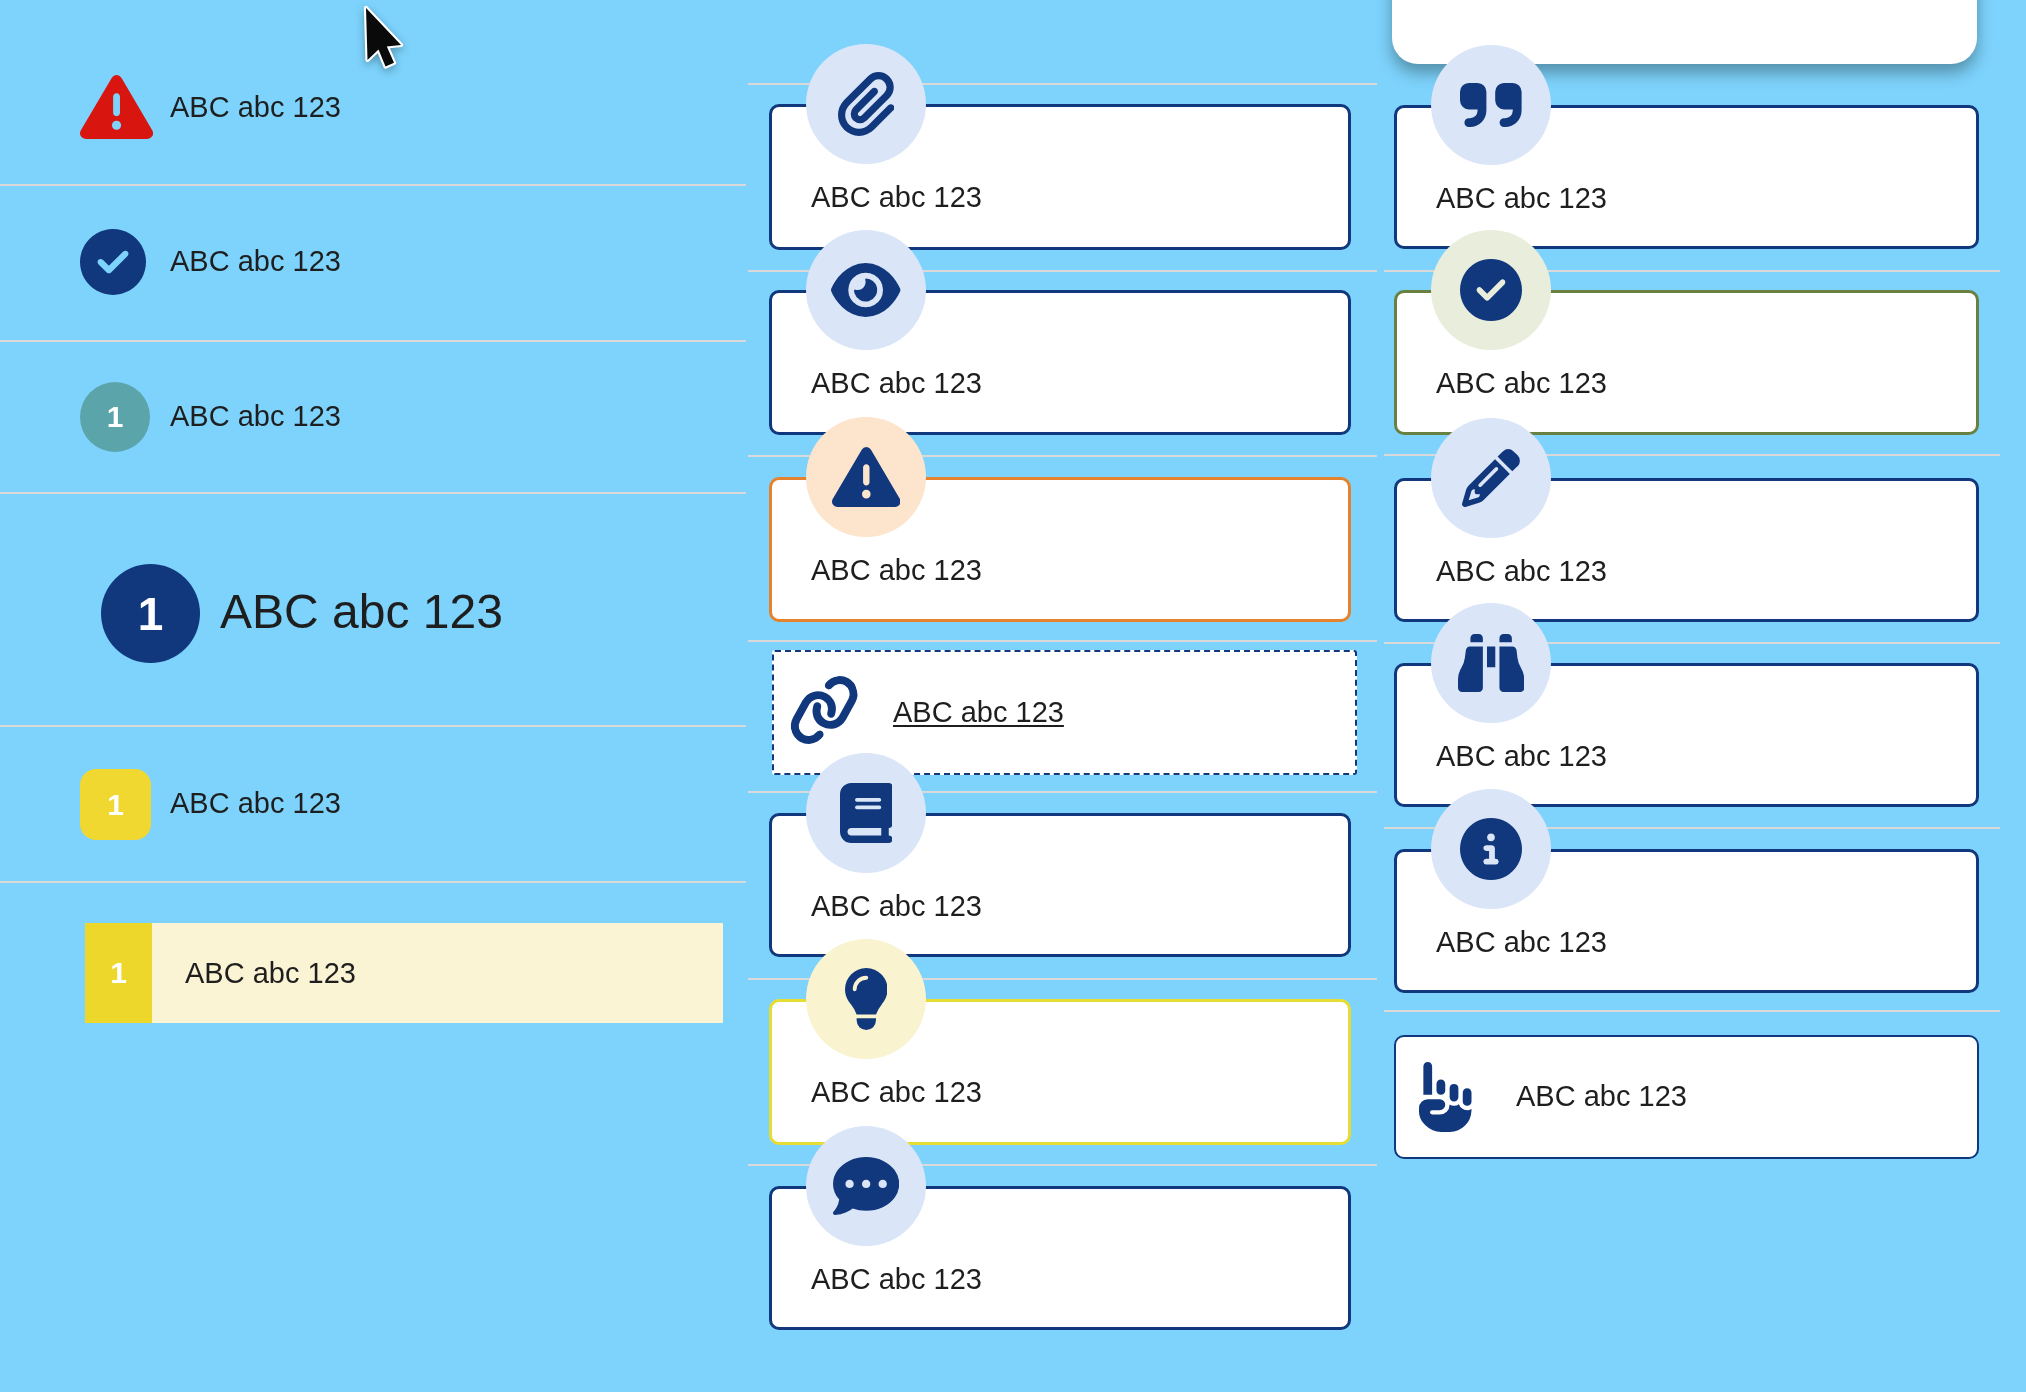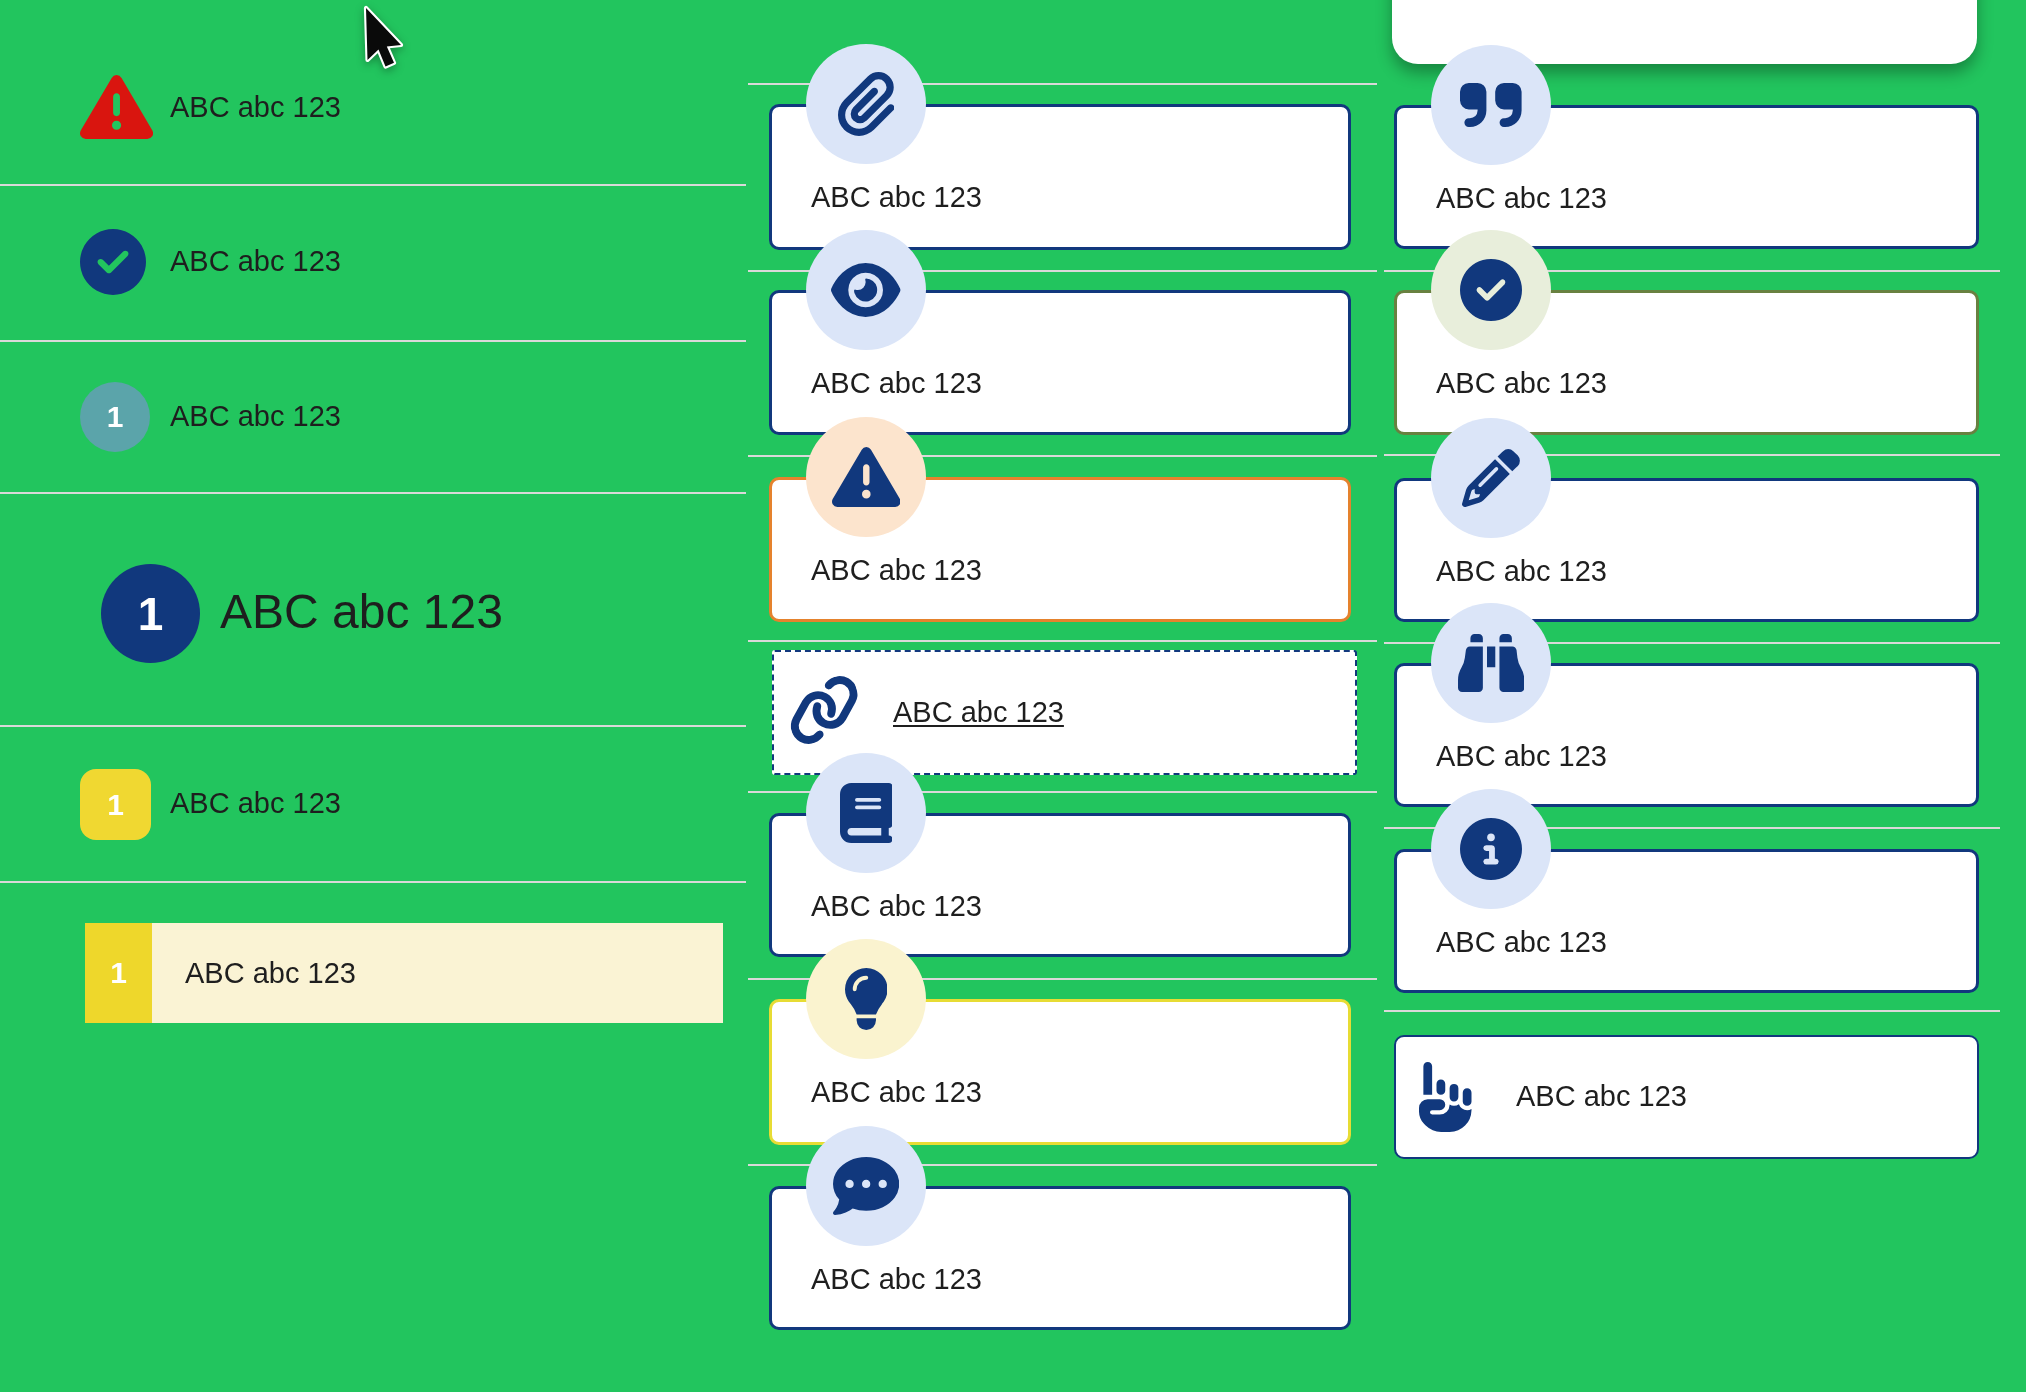--- a/index.html
+++ b/index.html
@@ -1,20 +1,20 @@
 <!DOCTYPE html>
 <html><head>
 <meta charset="utf-8">
 <title>Style gallery</title>
 <style>
 
 * { margin:0; padding:0; box-sizing:border-box; }
 html,body { background:#fff; }
 body { font-family:"Liberation Sans", sans-serif; color:#1e1e1e; }
-#canvas { position:relative; width:2026px; height:1392px; background:#22c55e; overflow:hidden; }
+#canvas { position:relative; width:2026px; height:1392px; background:#7dd3fc; overflow:hidden; }
 .abs { position:absolute; }
 .divider { position:absolute; height:2px; background:#d9d9d9; }
 .label { position:absolute; font-size:29px; line-height:37px; color:#1e1e1e; white-space:nowrap; }
 .heading { position:absolute; font-size:48px; line-height:60px; color:#1e1e1e; white-space:nowrap; }
 .badge { position:absolute; display:flex; align-items:center; justify-content:center;
          color:#fff; font-weight:bold; }
 .box { position:absolute; background:#fff; border:3px solid #11387d; border-radius:10px; }
 .box.orange { border-color:#e5822d; }
 .box.yellow { border-color:#e7dc34; }
 .box.green  { border-color:#688140; }

